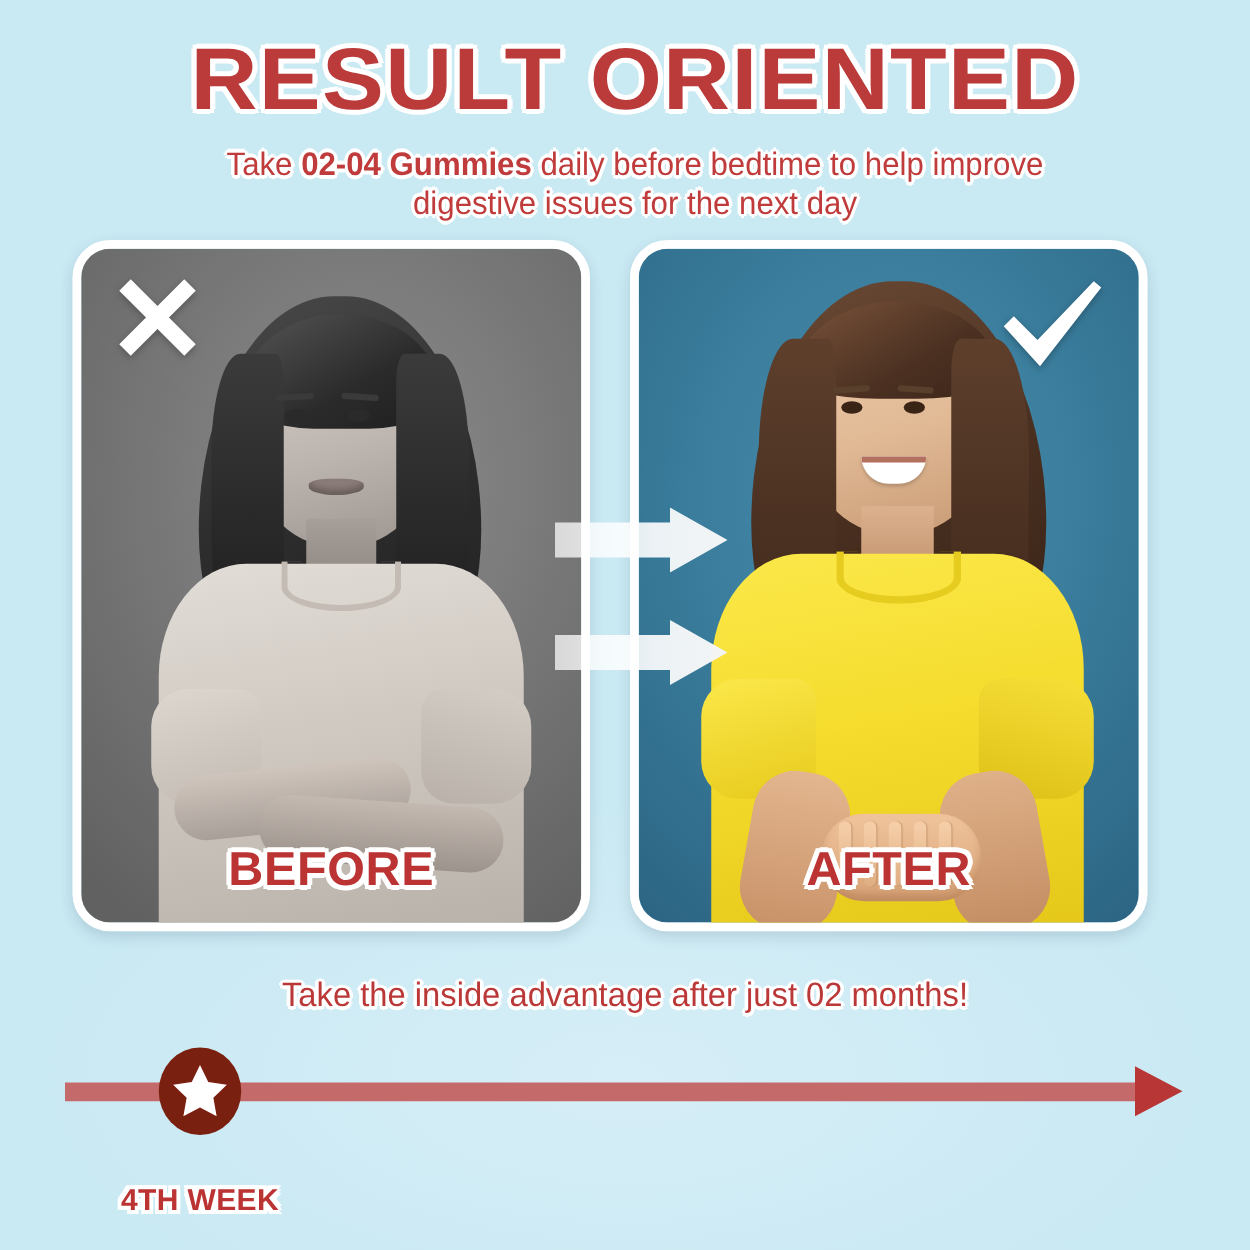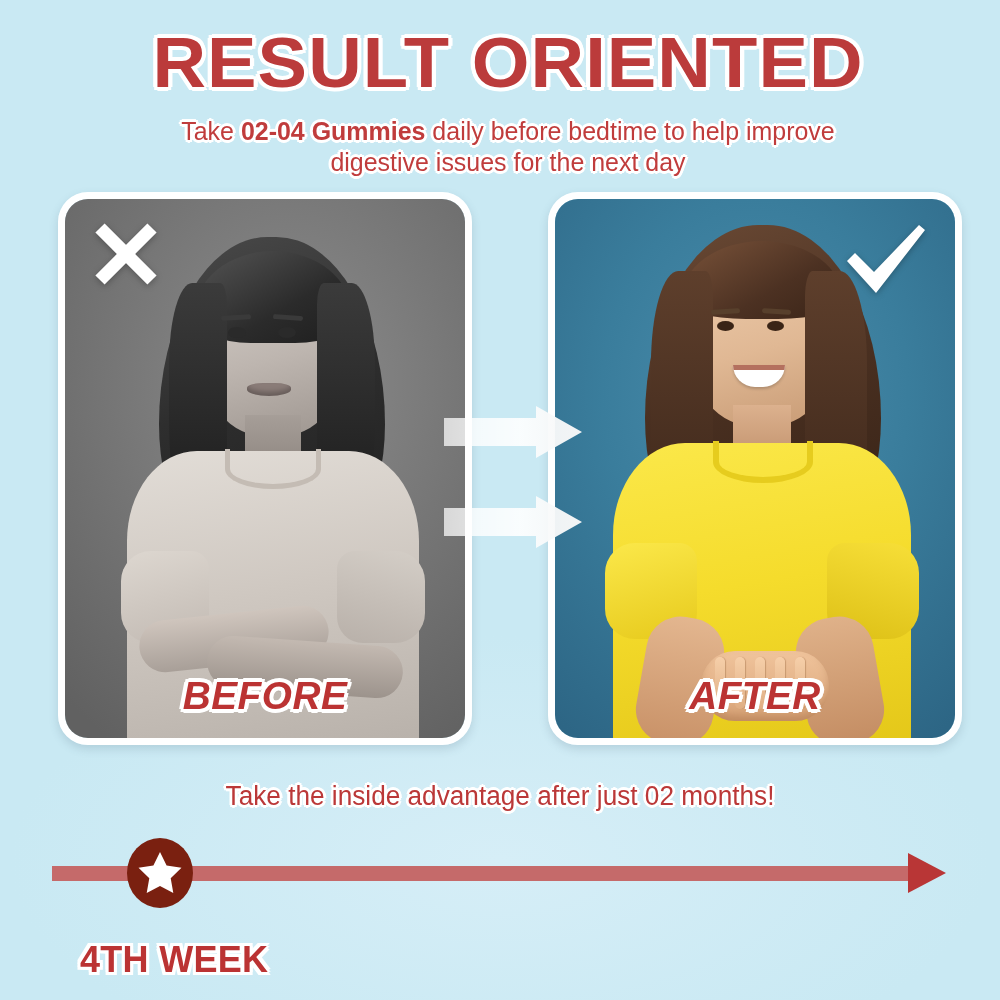--- a/index.html
+++ b/index.html
@@ -63,35 +63,34 @@
   }
   .subtitle b { font-weight: 700; }
 
   
   .panels {
     position: absolute;
     top: 192px;
     left: 0;
     width: 996px;
     height: 560px;
-    font-style: italic;
   }
   .panel {
     position: absolute;
     top: 0;
     width: 414px;
     height: 553px;
     border-radius: 30px;
     border: 7px solid #ffffff;
     box-sizing: border-box;
     overflow: hidden;
     box-shadow: 0 4px 10px rgba(60,90,110,0.18);
   }
   .panel-before { left: 58px; }
-  .panel-after  { left: 548px; }
+  .panel-after  { left: 504px; }
 
   .panel-bg { position: absolute; inset: 0; }
   .bg-gray {
     background:
       radial-gradient(ellipse 340px 420px at 56% 34%, #8c8c8c 0%, #7a7a7a 42%, #616161 100%);
   }
   .bg-teal {
     background:
       radial-gradient(ellipse 340px 430px at 50% 36%, #4a8cab 0%, #3a7d9c 45%, #2c6483 100%);
   }
@@ -388,21 +387,21 @@
   }
   .milestone-star {
     position: absolute;
     left: 11px;
     top: 12px;
     width: 44px;
     height: 44px;
   }
   .milestone-label {
     margin-top: 30px;
-    font-size: 36px;
+    font-size: 24px;
     line-height: 36px;
     font-weight: 700;
     color: #bb3333;
     letter-spacing: 0.3px;
     font-family: "Liberation Sans Narrow", "Liberation Sans", sans-serif;
     transform: scaleX(1.0);
     white-space: nowrap;
     text-shadow:
       3px 0 0 #fff, -3px 0 0 #fff, 0 3px 0 #fff, 0 -3px 0 #fff,
       2px 2px 0 #fff, -2px 2px 0 #fff, 2px -2px 0 #fff, -2px -2px 0 #fff,

